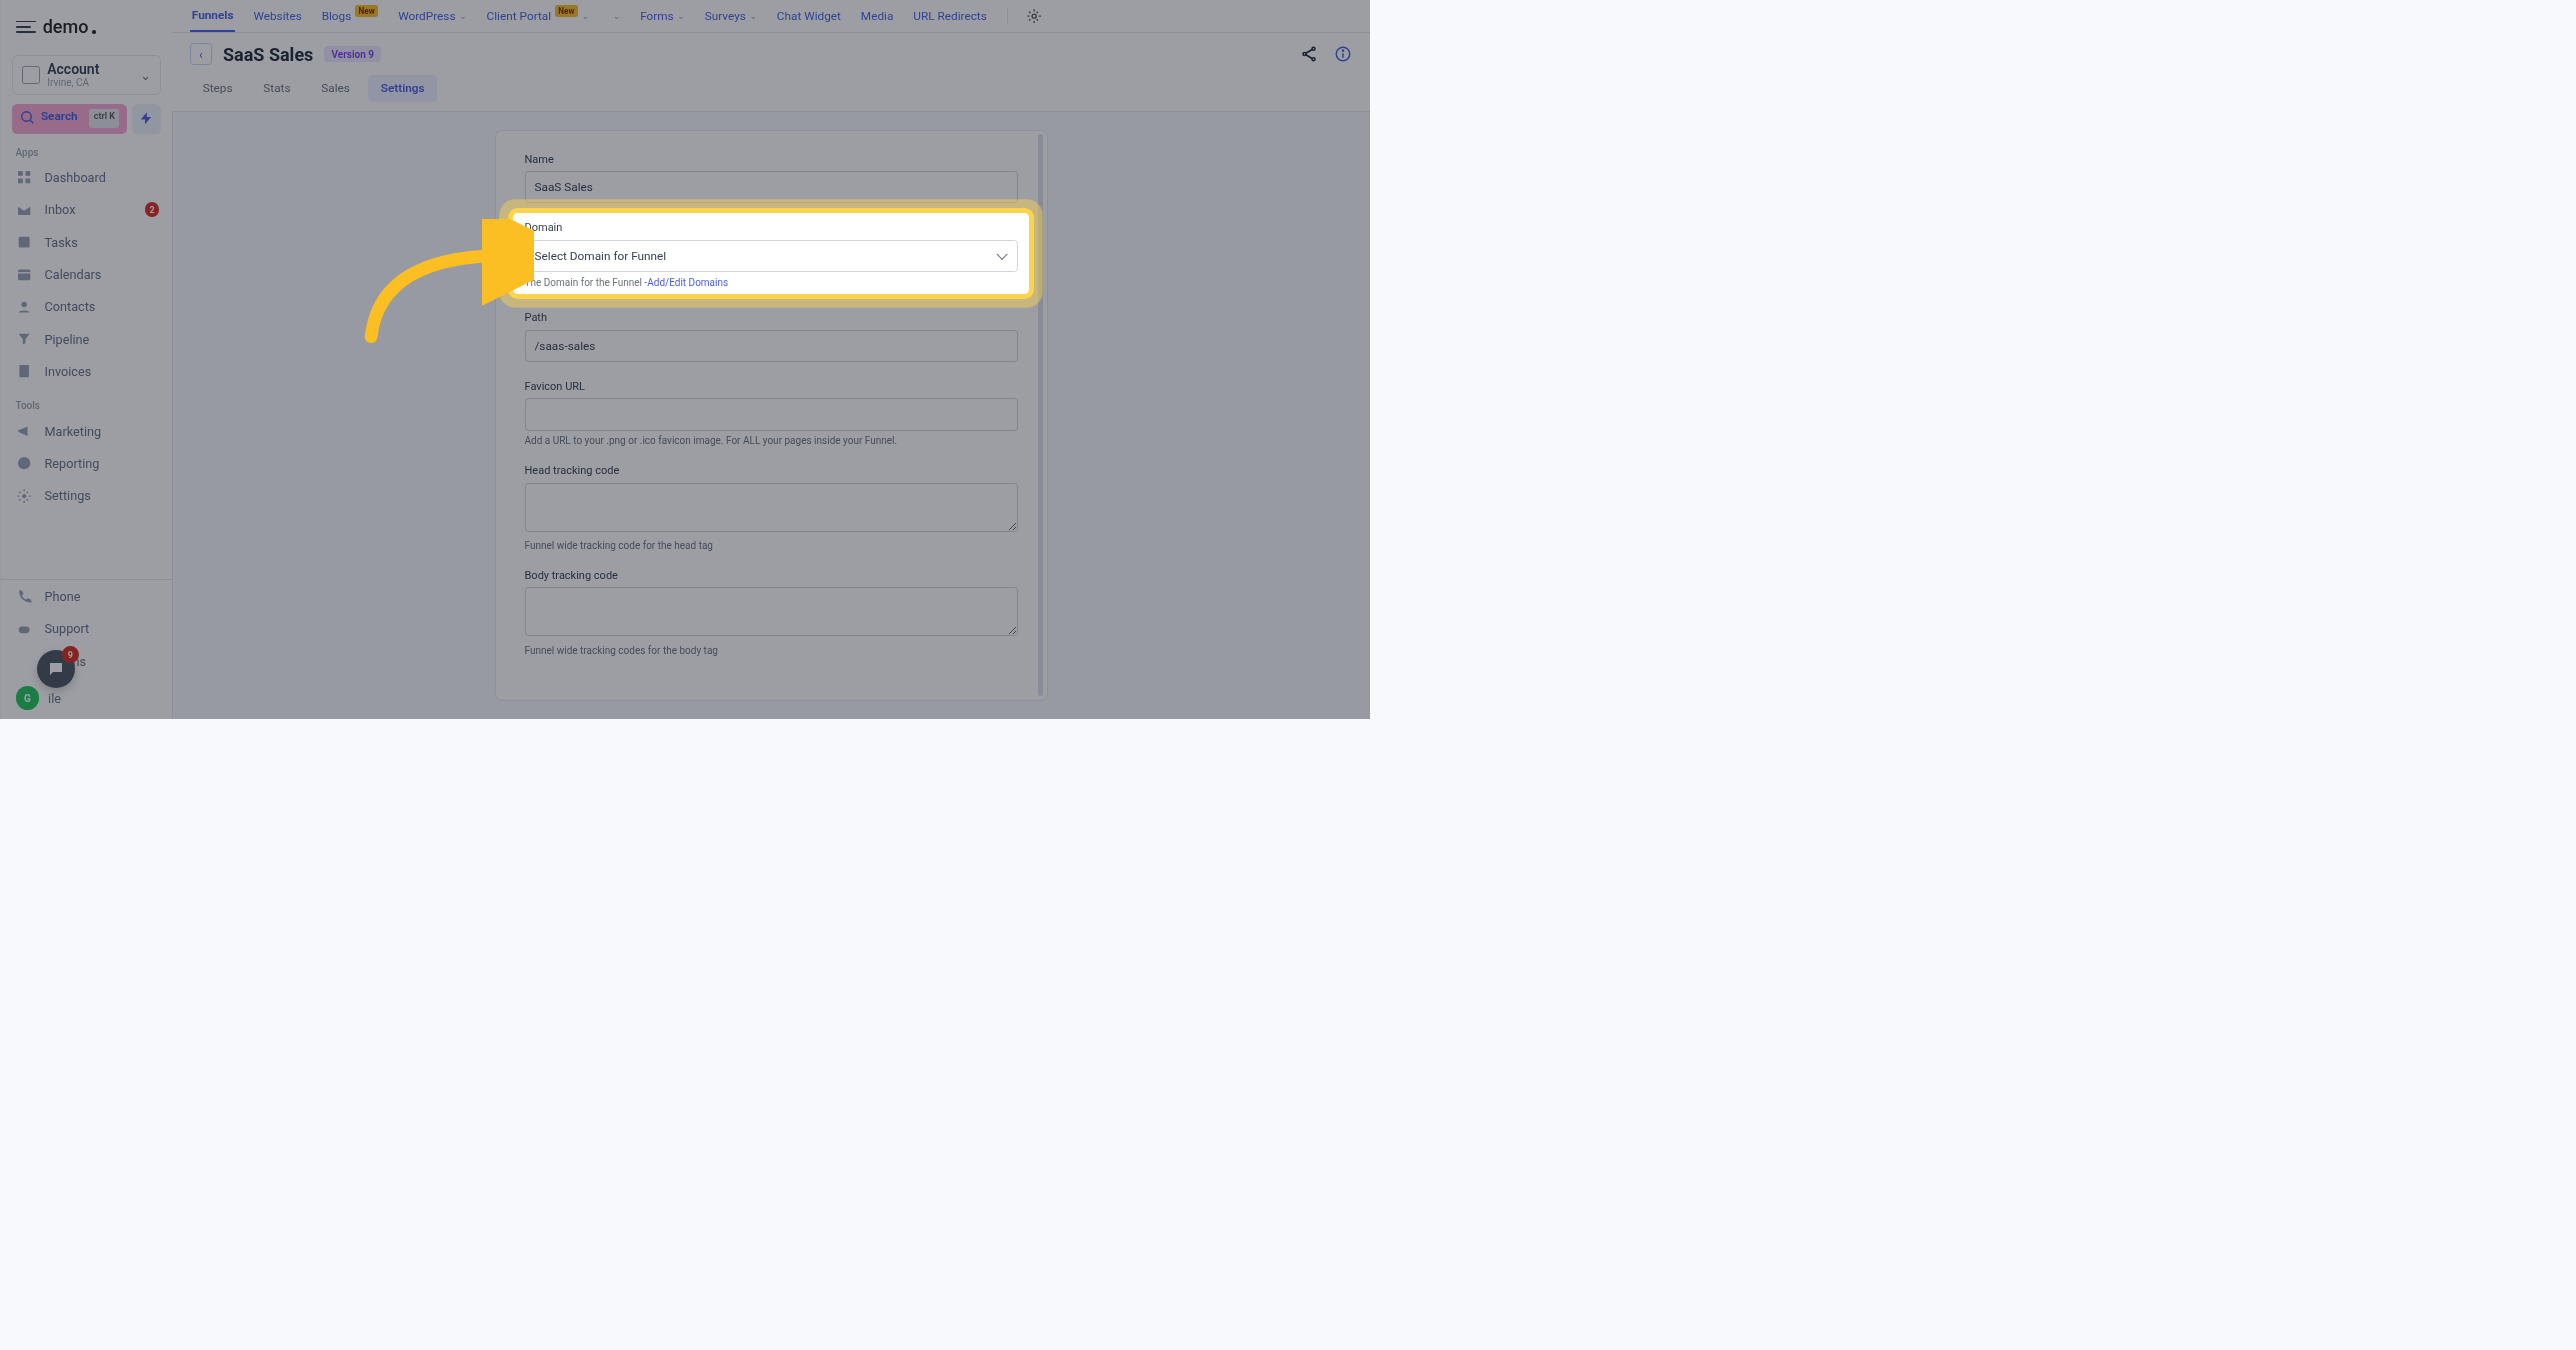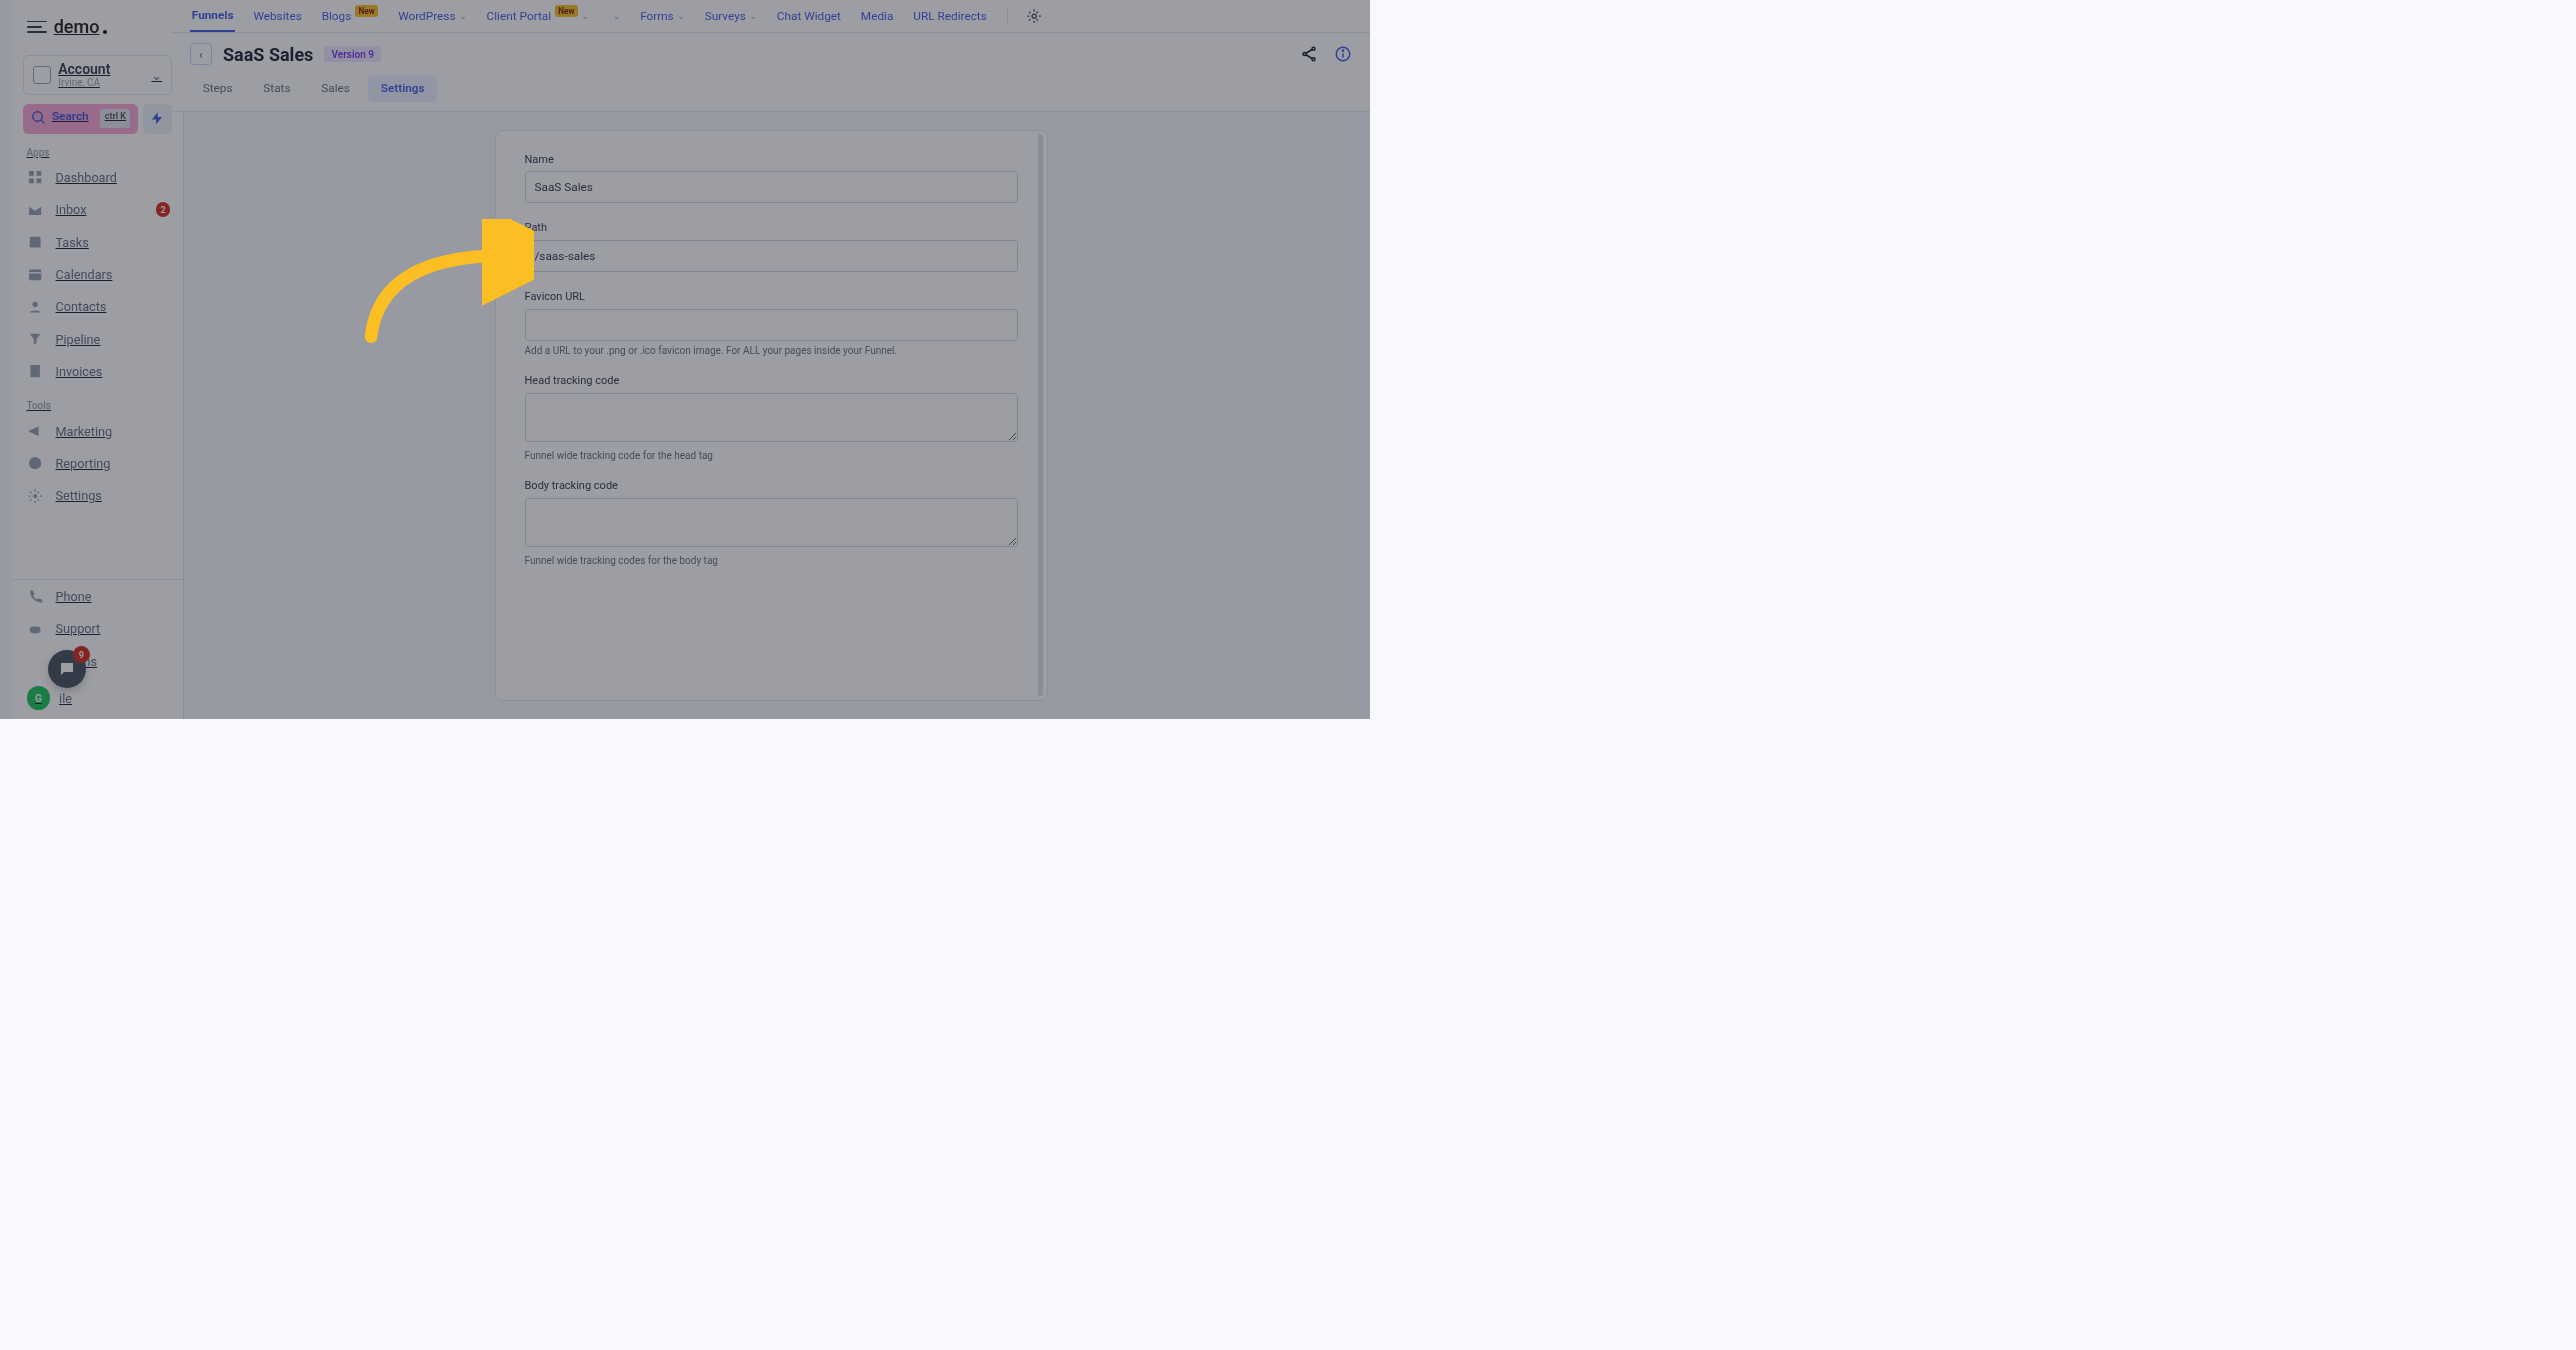--- a/index.html
+++ b/index.html
@@ -1,19 +1,19 @@
 <!DOCTYPE html>
 <html style="font-size:14.5px"><head>
 <meta charset="utf-8">
 <style>
   * { box-sizing: border-box; margin: 0; padding: 0; font-family: -apple-system, BlinkMacSystemFont, "Segoe UI", Roboto, sans-serif; }
   body { background: #f7f9fc; color: #1f2937; width: 1370px; height: 719px; overflow: hidden; position: relative; }
 
   
-  .sidebar { position: absolute; left: 12px; top: 0; width: 172px; height: 100%; background: #fff; border-right: 0.9px solid #e5e7eb; display: flex; flex-direction: column; text-decoration: underline; }
+  .sidebar { position: absolute; left: 1px; top: 0; width: 172px; height: 100%; background: #fff; border-right: 0.9px solid #e5e7eb; display: flex; flex-direction: column; }
   .side-top { padding: 16.3px 14.5px 7.2px; display:flex; align-items:center; gap:7.2px;}
   .menu-icon { width:20px; display:flex; flex-direction:column; gap:3.6px; cursor:pointer; }
   .menu-icon span { height:1.8px; background:#374151; width:100%; border-radius:0.9px;}
   .menu-icon span:nth-child(2){width:75%;}
   .brand { font-weight: 500; font-size: 18px; color:#222; letter-spacing:0px; position:relative;}
   .brand::after{content:""; position:absolute; right:-7.2px; bottom:3.6px; width:3.6px; height:3.6px; background:#222; border-radius:50%;}
 
   .account-box { margin: 11px 11px 0; border:0.9px solid #e5e7eb; border-radius:5.4px; padding:5.4px 9px; display:flex; align-items:center; gap:7.2px; cursor:pointer; background:#fff;}
   .account-icon{ width:18px;height:18px; border:1.8px solid #9ca3af; border-radius:2.7px; flex-shrink:0;}
   .account-text{ flex:1; line-height:1.1;}
@@ -331,20 +331,29 @@
   </div>
 
   <div class="content">
     <div class="card">
 
       <div class="fg">
         <div class="lbl">Name</div>
         <input class="inp" value="SaaS Sales" style="">
       </div>
 
+      <div class="highlight">
+        <div class="lbl">Domain</div>
+        <div class="sel-wrap">
+          <select class="inp sel">
+            <option>Select Domain for Funnel</option>
+          </select>
+        </div>
+        <div class="help"><span>The Domain for the Funnel -</span><a>Add/Edit Domains</a></div>
+      </div>
 
       <div class="fg">
         <div class="lbl">Path</div>
         <input class="inp" value="/saas-sales" style="">
       </div>
 
       <div class="fg">
         <div class="lbl">Favicon URL</div>
         <input class="inp" value="" style="">
         <div class="help">Add a URL to your .png or .ico favicon image. For ALL your pages inside your Funnel.</div>

